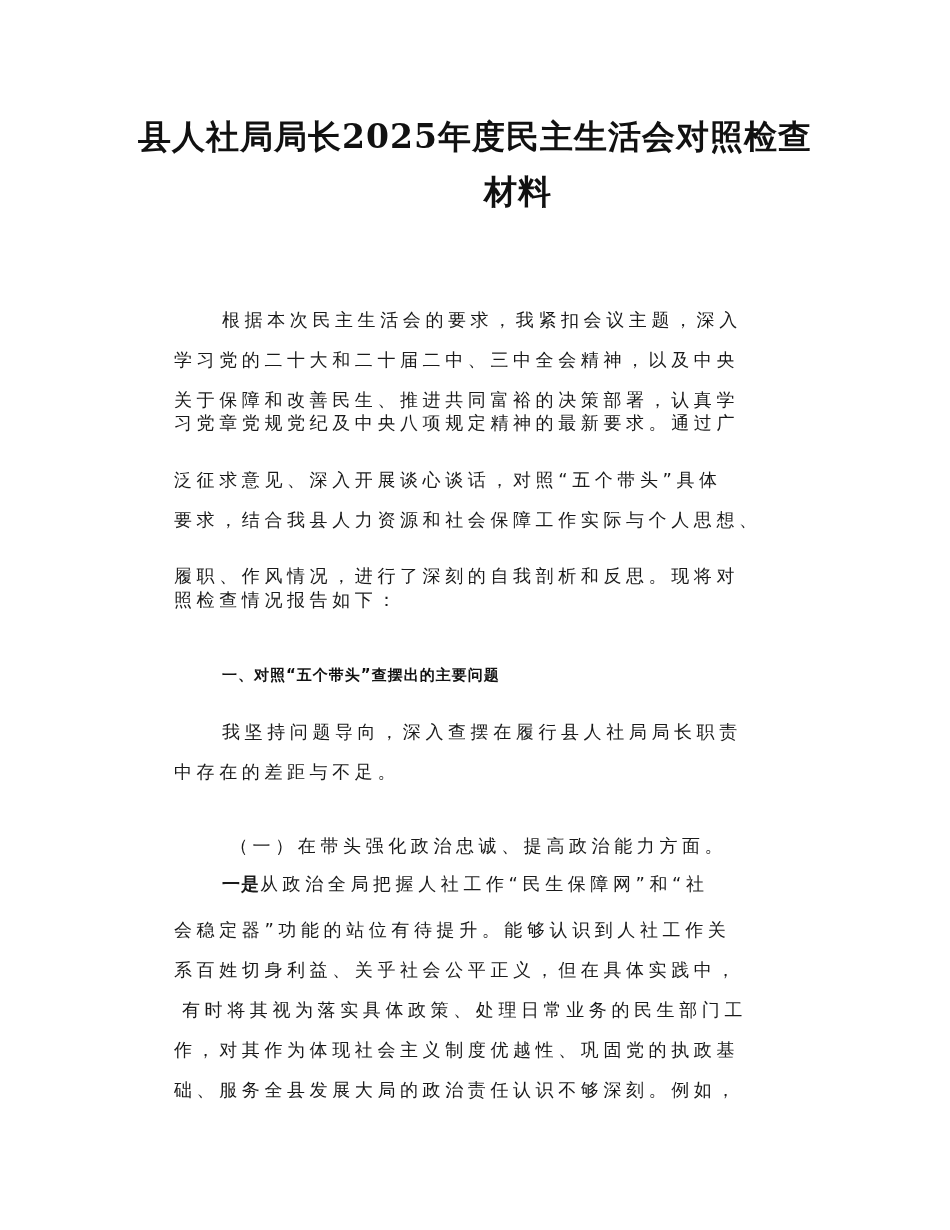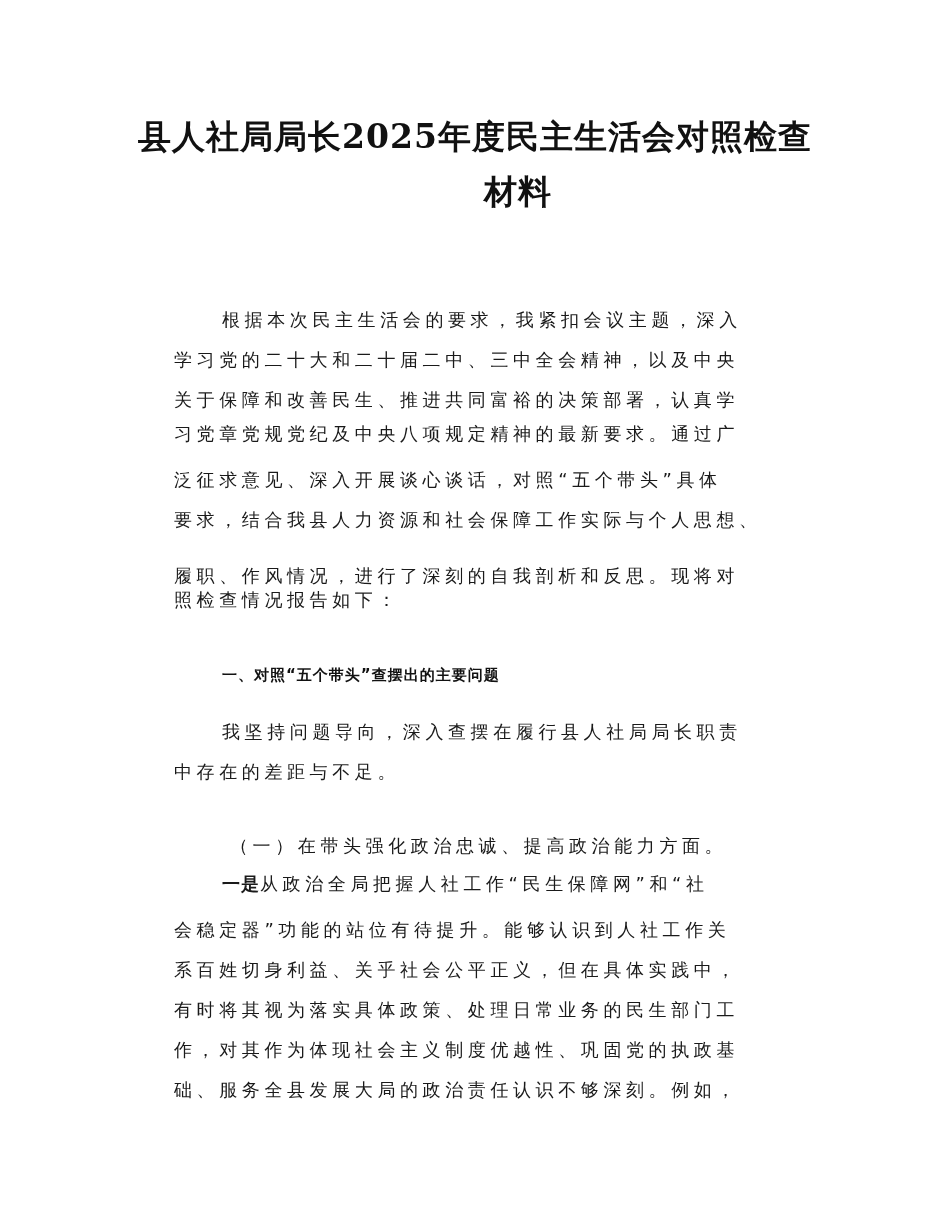--- a/index.html
+++ b/index.html
@@ -27,21 +27,21 @@
 <body>
 
 <div>
   <div class="title" style="top:117px;">县人社局局长2025年度民主生活会对照检查</div>
   <div class="title" style="top:172px;padding-left:43px;">材料</div>
 
   <div>
     <div class="line indent" style="top:305px;">根据本次民主生活会的要求，我紧扣会议主题，深入</div>
     <div class="line" style="top:345px;">学习党的二十大和二十届二中、三中全会精神，以及中央</div>
     <div class="line" style="top:385px;">关于保障和改善民生、推进共同富裕的决策部署，认真学</div>
-    <div class="line" style="top:419px;">习党章党规党纪及中央八项规定精神的最新要求。通过广</div>
+    <div class="line" style="top:408px;">习党章党规党纪及中央八项规定精神的最新要求。通过广</div>
     <div class="line" style="top:465px;">泛征求意见、深入开展谈心谈话，对照“五个带头”具体</div>
     <div class="line" style="top:505px;">要求，结合我县人力资源和社会保障工作实际与个人思想、</div>
     <div class="line" style="top:545px;margin-top:16px;">履职、作风情况，进行了深刻的自我剖析和反思。现将对</div>
     <div class="line" style="top:585px;">照检查情况报告如下：</div>
   </div>
 
   <div class="heading" style="top:660px;">一、对照“五个带头”查摆出的主要问题</div>
 
   <div>
     <div class="line indent" style="top:717px;">我坚持问题导向，深入查摆在履行县人社局局长职责</div>
@@ -49,17 +49,17 @@
   </div>
 
   <div class="line sub" style="top:815px;">（一）在带头强化政治忠诚、提高政治能力方面。</div>
 
   <div>
     <div class="line indent" style="top:869px;">
       <span class="lead">一是</span><span>从政治全局把握人社工作“民生保障网”和“社</span>
     </div>
     <div class="line" style="top:915px;">会稳定器”功能的站位有待提升。能够认识到人社工作关</div>
     <div class="line" style="top:955px;">系百姓切身利益、关乎社会公平正义，但在具体实践中，</div>
-    <div class="line" style="top:995px;">有时将其视为落实具体政策、处理日常业务的民生部门工</div>
+    <div class="line" style="top:995px;margin-left:8px;">有时将其视为落实具体政策、处理日常业务的民生部门工</div>
     <div class="line" style="top:1035px;">作，对其作为体现社会主义制度优越性、巩固党的执政基</div>
     <div class="line" style="top:1075px;">础、服务全县发展大局的政治责任认识不够深刻。例如，</div>
   </div>
 </div>
 
 </body></html>

